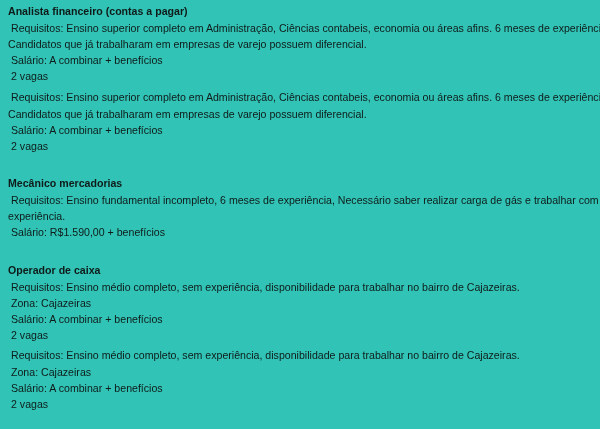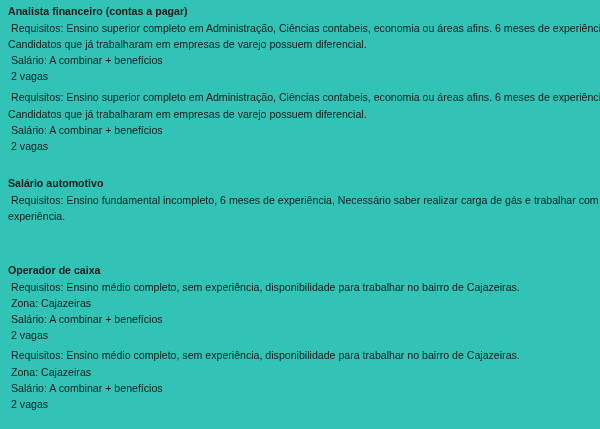--- a/index.html
+++ b/index.html
@@ -58,23 +58,24 @@
   </div>
 
   <div class="job">
     <div class="line indent">Requisitos: Ensino superior completo em Administração, Ciências contabeis, economia ou áreas afins. 6 meses de experiência.</div>
     <div class="line">Candidatos que já trabalharam em empresas de varejo possuem diferencial.</div>
     <div class="line indent">Salário: A combinar + benefícios</div>
     <div class="line indent">2 vagas</div>
   </div>
 
   <div class="job">
-    <div class="job-title">Salário automotivo</div>
+    <div class="job-title">Mecânico mercadorias</div>
     <div class="line indent">Requisitos: Ensino fundamental incompleto, 6 meses de experiência, Necessário saber realizar carga de gás e trabalhar com sistema de</div>
     <div class="line">experiência.</div>
+    <div class="line indent">Salário: R$1.590,00 + benefícios</div>
   </div>
 
   <div class="job">
     <div class="job-title">Operador de caixa</div>
     <div class="line indent">Requisitos: Ensino médio completo, sem experiência, disponibilidade para trabalhar no bairro de Cajazeiras.</div>
     <div class="line indent">Zona: Cajazeiras</div>
     <div class="line indent">Salário: A combinar + benefícios</div>
     <div class="line indent">2 vagas</div>
   </div>
 

